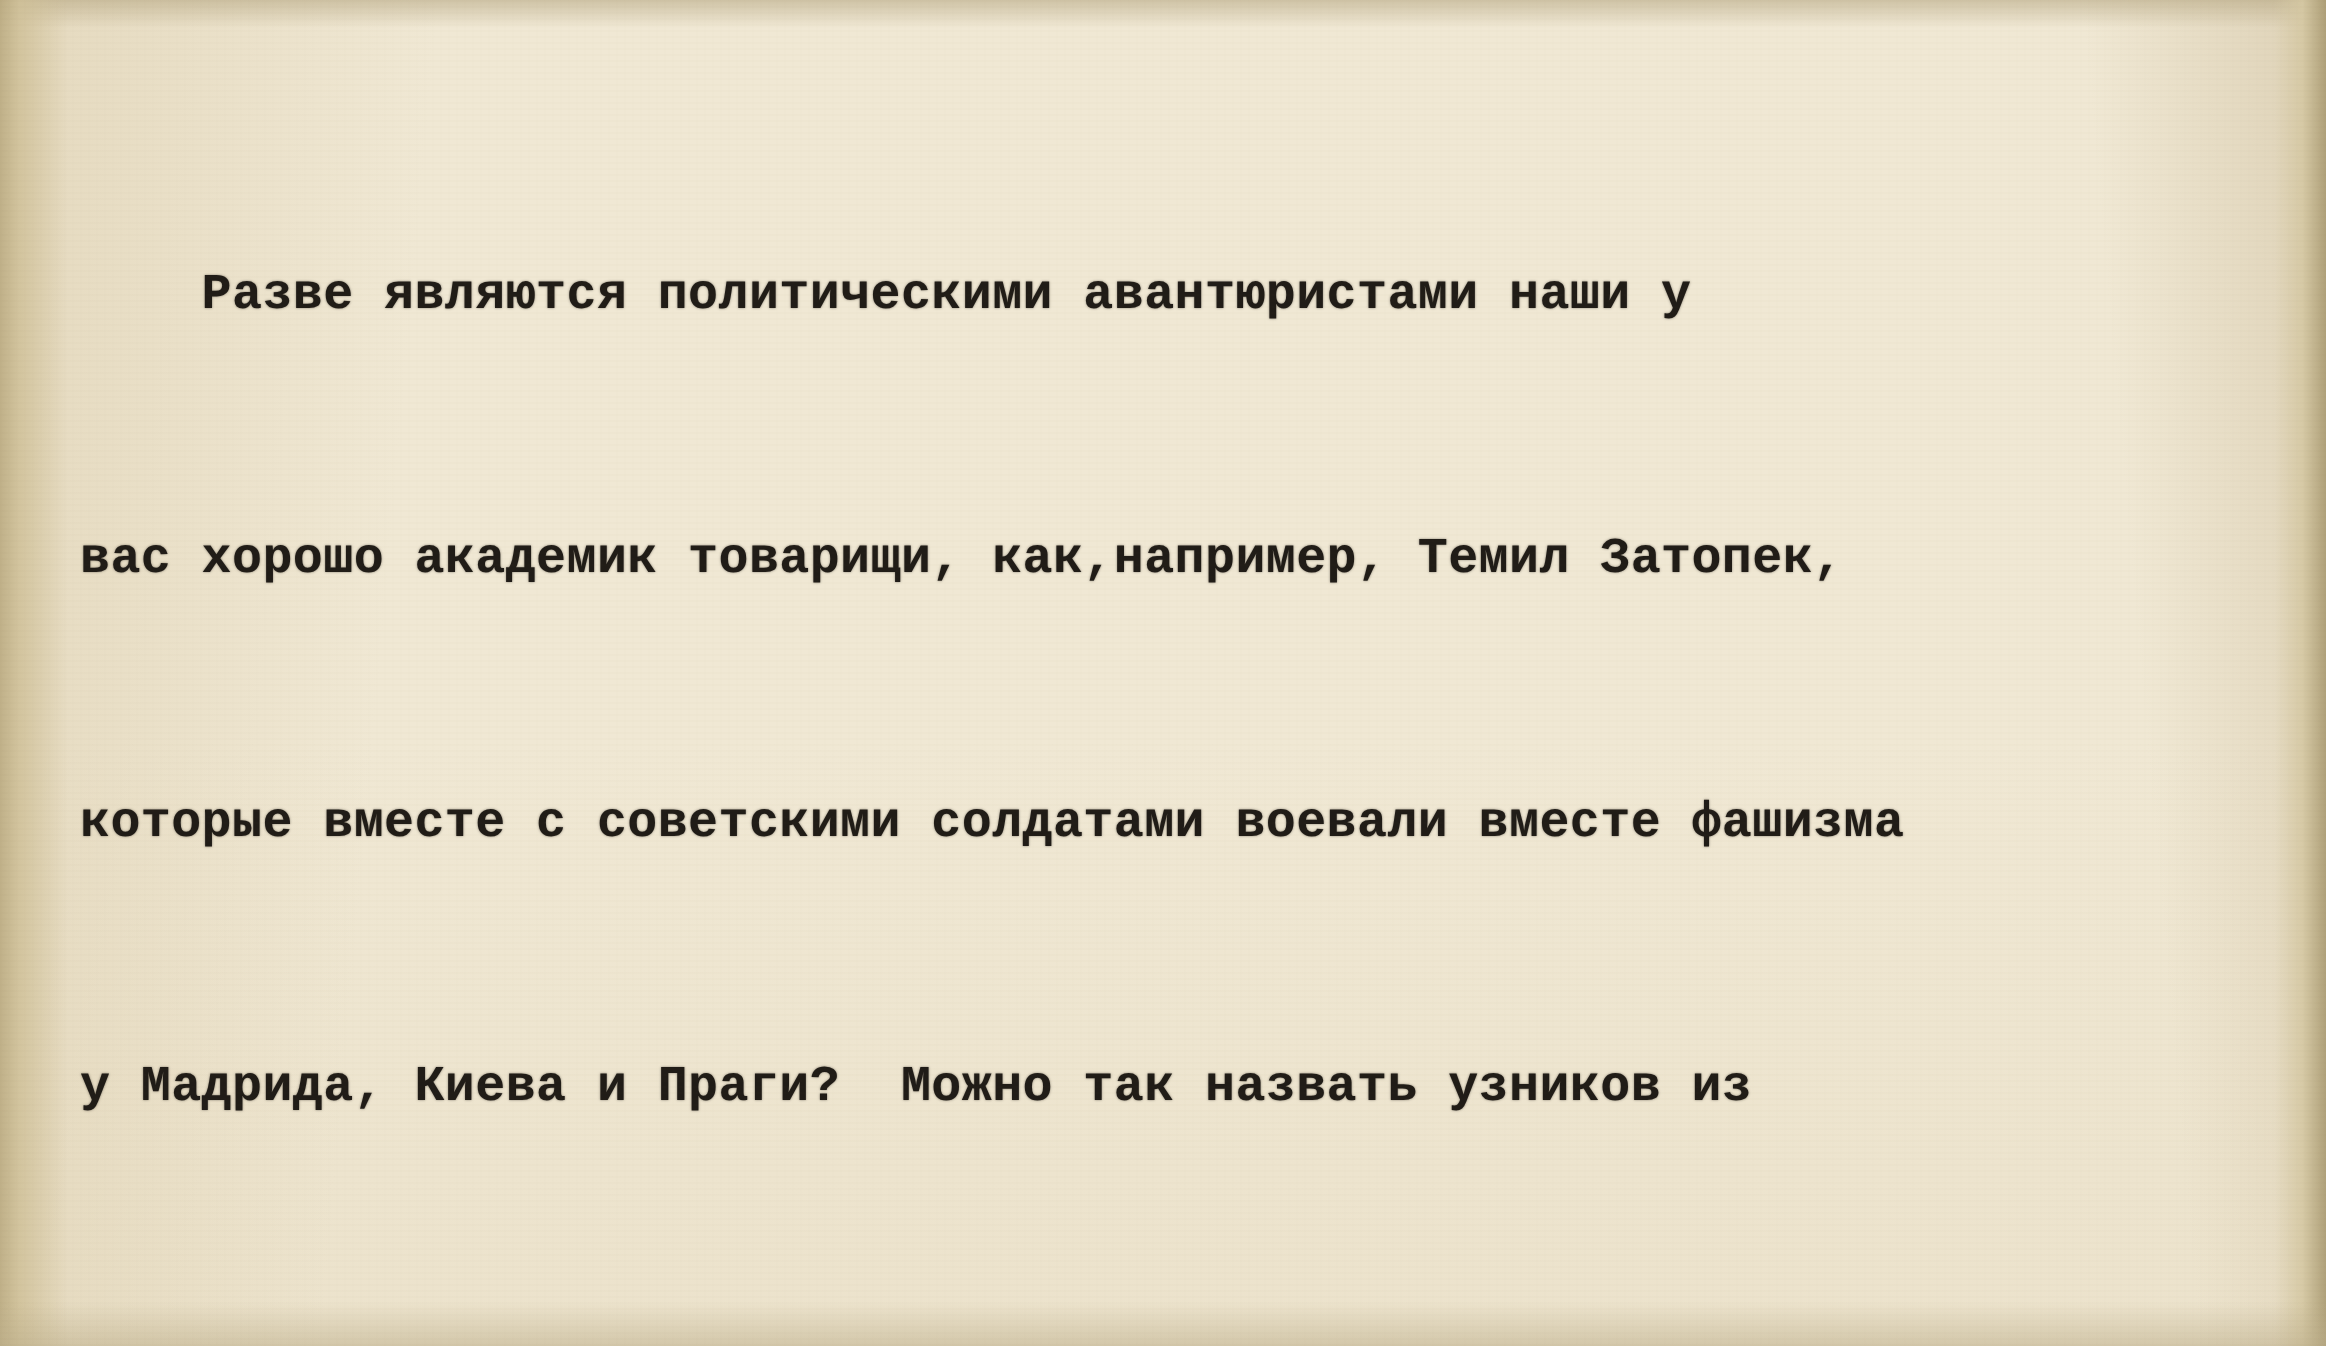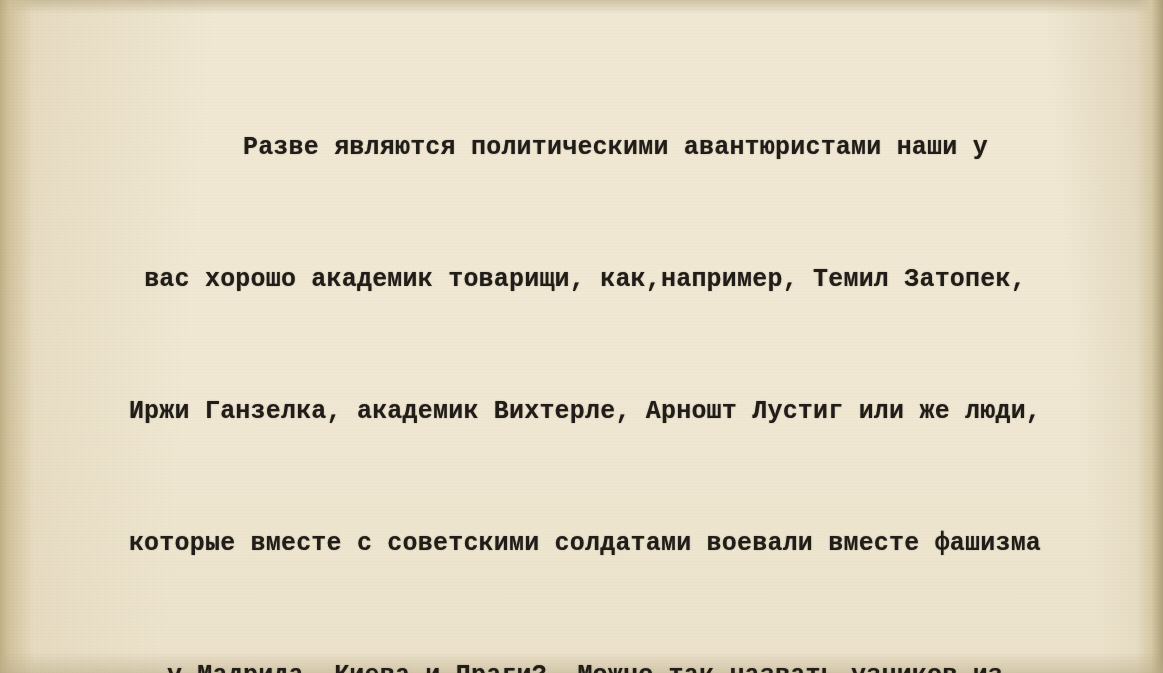--- a/index.html
+++ b/index.html
@@ -79,41 +79,39 @@
   }
 
   .para {
     margin: 0;
     white-space: pre-wrap;
     font-weight: 700;
   }
   .para .line {
     display: block;
     white-space: pre;
-    text-align: center;
   }
   
   .para.p1 { color: #201c17; }
 </style>
 </head>
 <body>
 
 <div class="page">
 
   <div class="edge-top"></div>
   <div class="edge-left"></div>
   <div class="edge-right"></div>
   <div class="edge-bottom"></div>
 
   <div class="typescript">
 
     <p class="para p1">
       <span class="line">    Разве являются политическими авантюристами наши у</span>
       <span class="line">вас хорошо академик товарищи, как,например, Темил Затопек,</span>
-      <span class="line">Иржи Ганзелка, академик Вихтерле, Арношт Лустиг или же люди,</span>
       <span class="line">которые вместе с советскими солдатами воевали вместе фашизма</span>
       <span class="line">у Мадрида, Киева и Праги?  Можно так назвать узников из</span>
       
     </p>
 
   </div>
 
   <div class="grain"></div>
 </div>
 

